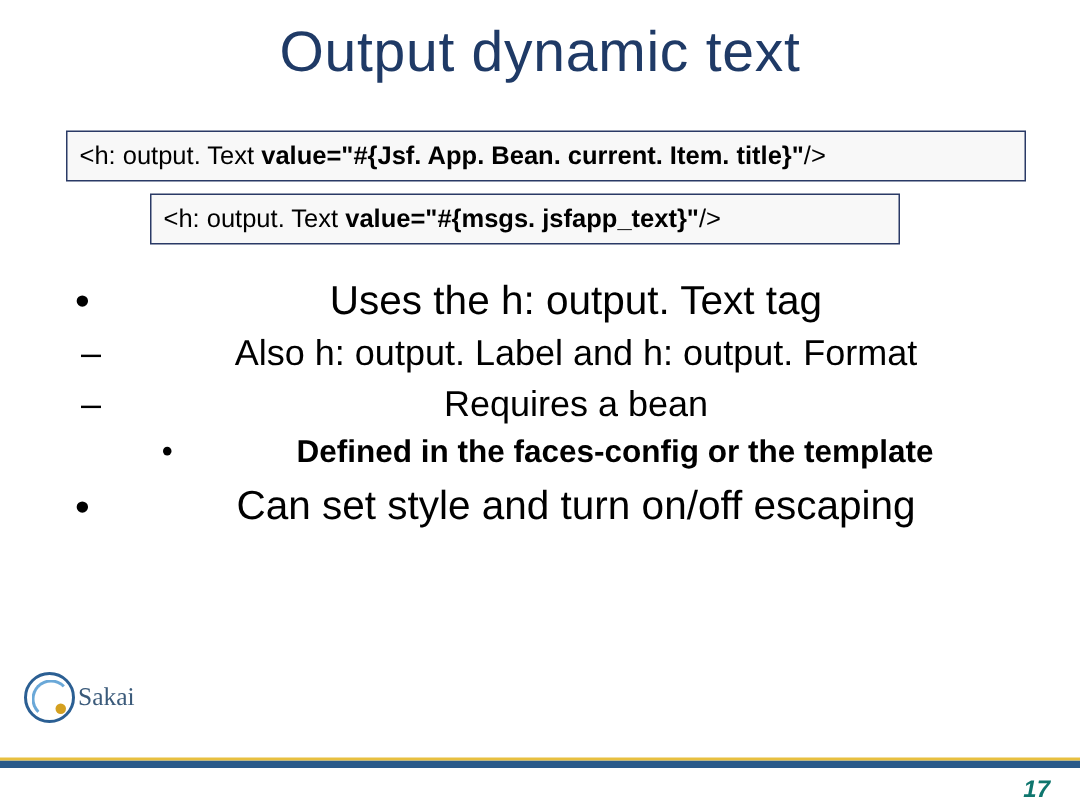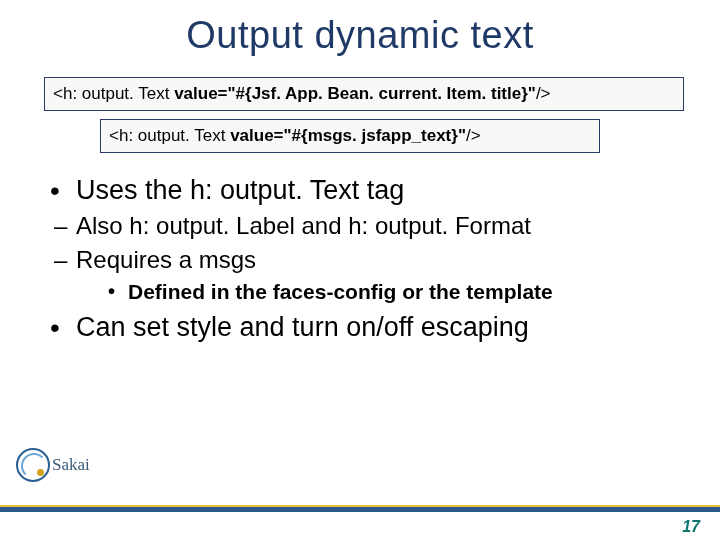--- a/index.html
+++ b/index.html
@@ -15,36 +15,36 @@
     width: 100%;
     height: 100%;
     padding: 14px 28px 0 28px;
     position: relative;
   }
   .title {
     text-align: center;
     font-size: 38px;
     color: #1f3a66;
     font-weight: 400;
-    margin-bottom: 20px;
+    margin-bottom: 30px;
     letter-spacing: 0.5px;
   }
   .codebox {
     border: 1.5px solid #2a3a66;
     background: #f8f8f8;
     padding: 6px 8px;
     font-family: Arial, sans-serif;
     font-size: 17px;
     color: #000;
     margin-bottom: 8px;
   }
   .codebox.first { margin-left: 16px; width: 640px; }
   .codebox.second { margin-left: 72px; width: 500px; margin-bottom: 22px; }
   .codebox .attr { font-weight: 700; }
-  .bullets { margin-left: 48px; }
+  .bullets { margin-left: 48px; text-align: center; }
   .b1 {
     font-size: 27px;
     color: #000;
     margin-top: 8px;
     list-style: none;
     position: relative;
     padding-left: 0;
   }
   .b1::before {
     content: "•";
@@ -151,21 +151,21 @@
     <span>&lt;h: output. Text </span><span class="attr">value="#{Jsf. App. Bean. current. Item. title}"</span><span>/&gt;</span>
   </div>
 
   <div class="codebox second">
     <span>&lt;h: output. Text </span><span class="attr">value="#{msgs. jsfapp_text}"</span><span>/&gt;</span>
   </div>
 
   <ul class="bullets">
     <li class="b1">Uses the h: output. Text tag</li>
     <li class="b2">Also h: output. Label and h: output. Format</li>
-    <li class="b2">Requires a msgs</li>
+    <li class="b2">Requires a bean</li>
     <li class="b3">Defined in the faces-config or the template</li>
     <li class="b1">Can set style and turn on/off escaping</li>
   </ul>
 
   <div class="logo">
     <div class="logo-swirl"></div>
     <div class="logo-dot"></div>
     <div class="logo-text">Sakai</div>
   </div>
 

